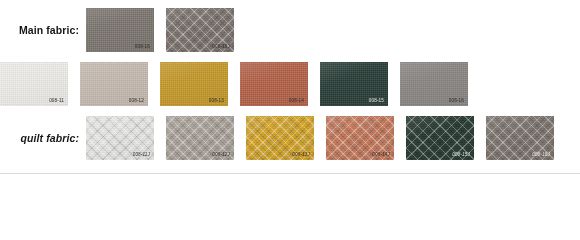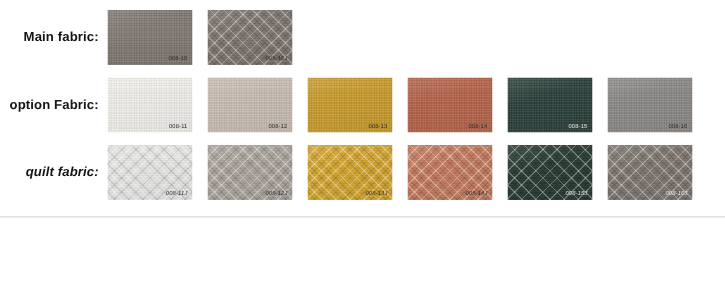--- a/index.html
+++ b/index.html
@@ -139,21 +139,20 @@
             <div class="swatch-code code-dark">008-16</div>
           </div>
           <div class="swatch" style="left: 80px; width: 68px; height: 44px;">
             <div class="swatch-fill tex-quilt" style="background-color: rgb(124, 117, 112);"></div>
             <div class="swatch-shade"></div>
             <div class="swatch-code code-dark">008-16J</div>
           </div>
         </div>
       </div>
       <div class="row" style="top: 62px;">
-        <div class="row-label">option Fabric:</div>
         <div class="swatch-track">
           <div class="swatch" style="left: 0px; width: 68px; height: 44px;">
             <div class="swatch-fill tex-weave" style="background-color: rgb(239, 238, 234);"></div>
             <div class="swatch-shade"></div>
             <div class="swatch-code code-dark">008-11</div>
           </div>
           <div class="swatch" style="left: 80px; width: 68px; height: 44px;">
             <div class="swatch-fill tex-weave" style="background-color: rgb(200, 188, 178);"></div>
             <div class="swatch-shade"></div>
             <div class="swatch-code code-dark">008-12</div>

